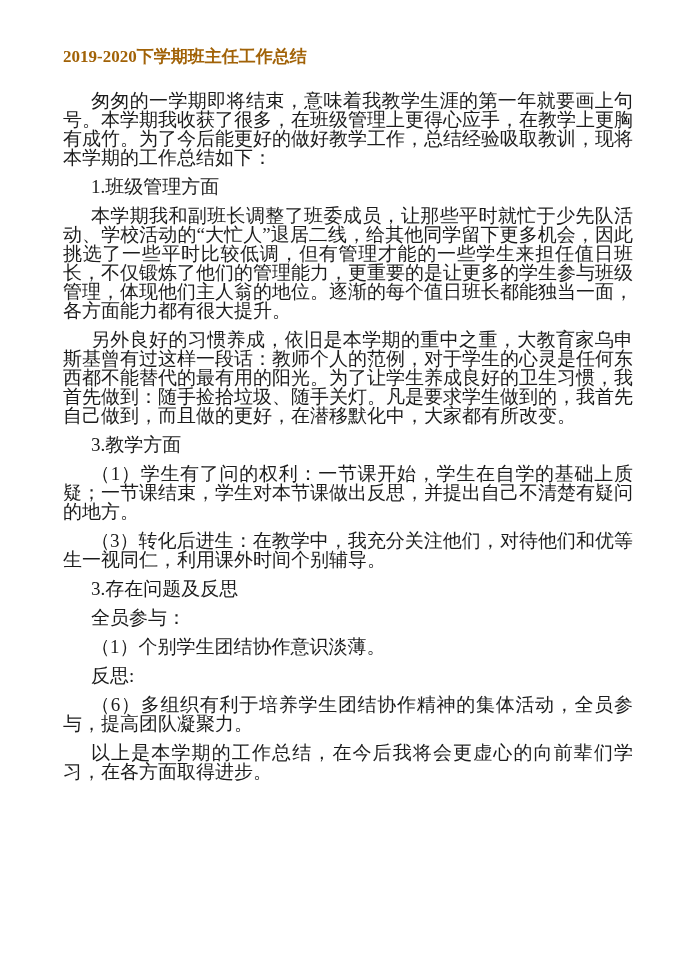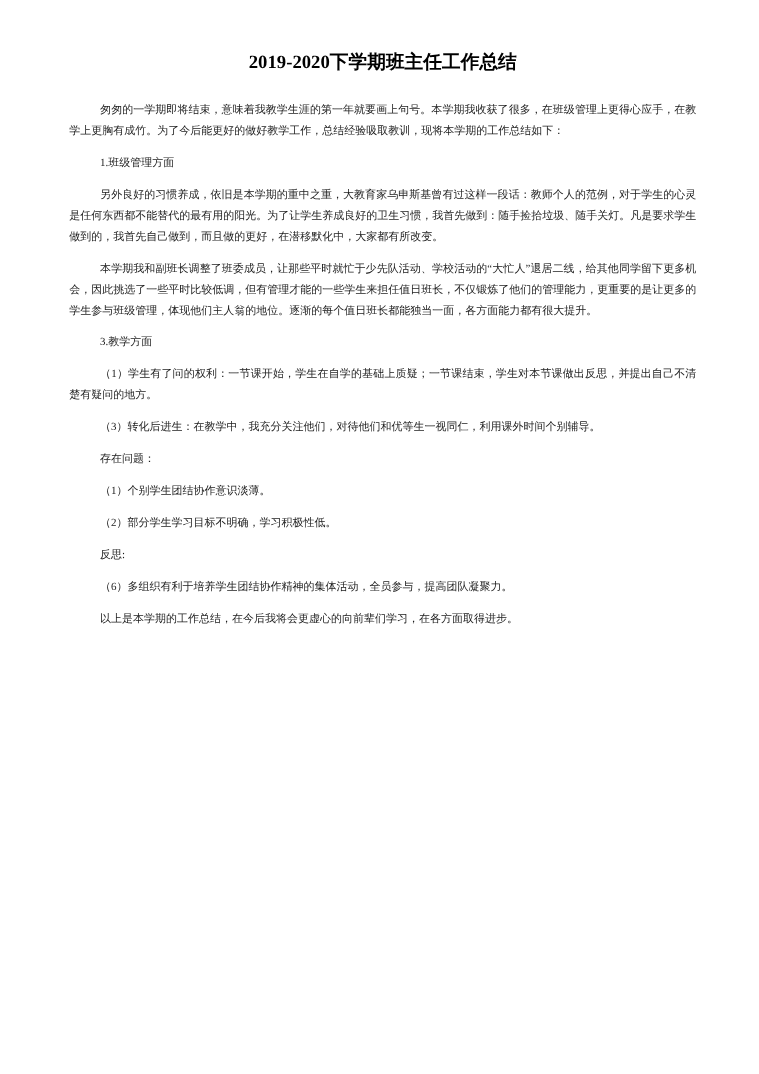--- a/index.html
+++ b/index.html
@@ -15,45 +15,45 @@
     background: #ffffff;
     padding: 45px 57px 0 63px;
     font-family: "Liberation Serif", "DejaVu Serif", serif;
     color: #1c1c1c;
     overflow: hidden;
   }
   .doc-title {
     font-size: 17px;
     line-height: 24px;
     font-weight: bold;
-    text-align: center;
-    color: #000000;
+    text-align: left;
+    color: #a16207;
     margin: 0 0 22px 0;
   }
   .para {
-    font-size: 10px;
+    font-size: 19px;
     line-height: 19px;
     margin: 10px 0;
     text-indent: 28px;
     text-align: justify;
     word-break: break-all;
   }
 </style>
 </head>
 <body>
 
 <div class="page">
   <h1 class="doc-title">2019-2020下学期班主任工作总结</h1>
 
   <p class="para">匆匆的一学期即将结束，意味着我教学生涯的第一年就要画上句号。本学期我收获了很多，在班级管理上更得心应手，在教学上更胸有成竹。为了今后能更好的做好教学工作，总结经验吸取教训，现将本学期的工作总结如下：</p>
   <p class="para">1.班级管理方面</p>
+  <p class="para">本学期我和副班长调整了班委成员，让那些平时就忙于少先队活动、学校活动的“大忙人”退居二线，给其他同学留下更多机会，因此挑选了一些平时比较低调，但有管理才能的一些学生来担任值日班长，不仅锻炼了他们的管理能力，更重要的是让更多的学生参与班级管理，体现他们主人翁的地位。逐渐的每个值日班长都能独当一面，各方面能力都有很大提升。</p>
   <p class="para">另外良好的习惯养成，依旧是本学期的重中之重，大教育家乌申斯基曾有过这样一段话：教师个人的范例，对于学生的心灵是任何东西都不能替代的最有用的阳光。为了让学生养成良好的卫生习惯，我首先做到：随手捡拾垃圾、随手关灯。凡是要求学生做到的，我首先自己做到，而且做的更好，在潜移默化中，大家都有所改变。</p>
-  <p class="para">本学期我和副班长调整了班委成员，让那些平时就忙于少先队活动、学校活动的“大忙人”退居二线，给其他同学留下更多机会，因此挑选了一些平时比较低调，但有管理才能的一些学生来担任值日班长，不仅锻炼了他们的管理能力，更重要的是让更多的学生参与班级管理，体现他们主人翁的地位。逐渐的每个值日班长都能独当一面，各方面能力都有很大提升。</p>
   <p class="para">3.教学方面</p>
   <p class="para">（1）学生有了问的权利：一节课开始，学生在自学的基础上质疑；一节课结束，学生对本节课做出反思，并提出自己不清楚有疑问的地方。</p>
   <p class="para">（3）转化后进生：在教学中，我充分关注他们，对待他们和优等生一视同仁，利用课外时间个别辅导。</p>
-  <p class="para">存在问题：</p>
+  <p class="para">3.存在问题及反思</p>
+  <p class="para">全员参与：</p>
   <p class="para">（1）个别学生团结协作意识淡薄。</p>
-  <p class="para">（2）部分学生学习目标不明确，学习积极性低。</p>
   <p class="para">反思:</p>
   <p class="para">（6）多组织有利于培养学生团结协作精神的集体活动，全员参与，提高团队凝聚力。</p>
   <p class="para">以上是本学期的工作总结，在今后我将会更虚心的向前辈们学习，在各方面取得进步。</p>
 </div>
 
 </body></html>

